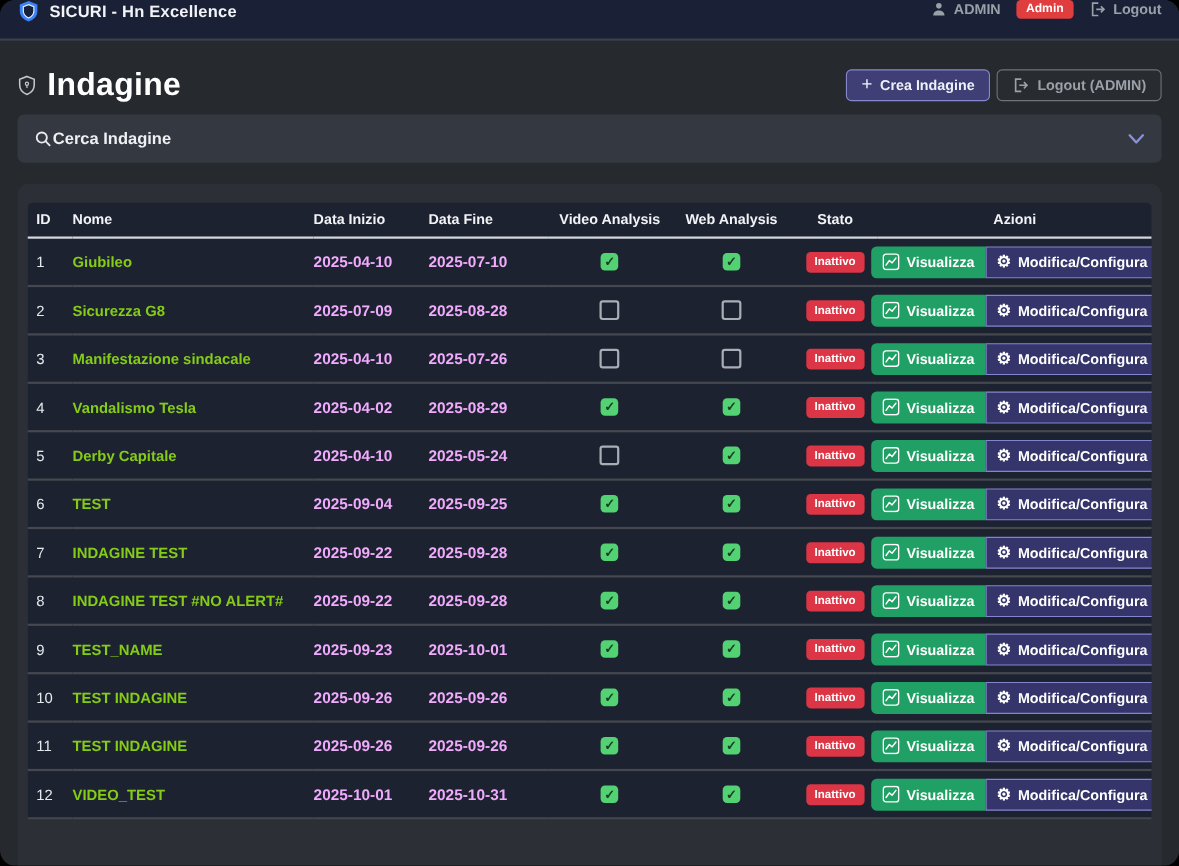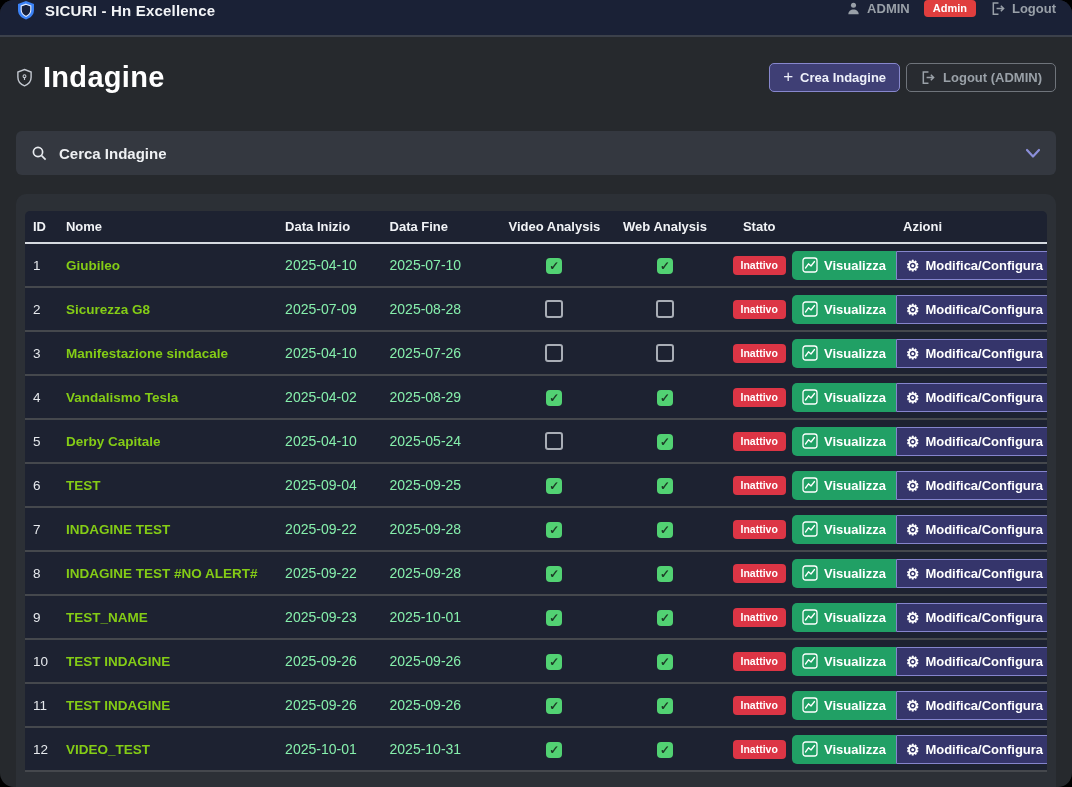--- a/index.html
+++ b/index.html
@@ -23,39 +23,39 @@
   .title-wrap{display:flex;align-items:center;gap:10px;}
   .page-title{margin:0;color:#ffffff;font-size:29px;font-weight:700;letter-spacing:.3px;}
   .head-actions{display:flex;gap:6px;}
   .btn{display:flex;align-items:center;gap:7px;height:29px;padding:0 13px;border-radius:5px;
     font-family:inherit;font-size:13px;font-weight:600;cursor:pointer;box-sizing:border-box;}
   .btn-create{background:#3f3f75;border:1px solid #8787cd;color:#eef0fa;}
   .btn-create .plus{font-size:17px;font-weight:400;line-height:1;margin-top:-2px;}
   .btn-logout{background:#282b30;border:1px solid #6f747b;color:#9aa1a8;}
 
   
-  .search-bar{margin-top:37px;height:44px;background:#343840;border-radius:6px;
-    display:flex;align-items:center;gap:11px;padding:0 15px;box-sizing:border-box;cursor:pointer;}
+  .search-bar{margin-top:10px;height:44px;background:#343840;border-radius:6px;
+    display:flex;align-items:center;padding:0 15px;box-sizing:border-box;cursor:pointer;}
   .search-label{color:#eef0f3;font-size:15px;font-weight:700;flex:1;}
 
   
   .card{margin-top:19px;background:#2c3036;border-radius:10px 10px 0 0;
     padding:9px;height:620px;box-sizing:border-box;}
   .tbl-wrap{border-radius:5px 5px 0 0;overflow:hidden;margin-top:8px;}
   table{width:100%;border-collapse:collapse;background:#1d2231;table-layout:fixed;}
   th{height:31px;color:#f1f3f6;font-size:13px;font-weight:700;text-align:left;
      padding:0;border-bottom:2px solid #d6dae0;}
   th.center,td.center{text-align:center;}
   th.c-id{width:32px;padding-left:8px;}
   td.c-id{padding-left:8px;color:#e6e9ed;font-size:13.5px;}
   th.c-nome{width:214px;}
   td.c-nome{color:#84cc16;font-size:13.5px;font-weight:600;}
   th.c-di{width:102px;}
   th.c-df{width:107px;}
-  td.c-date{color:#86efac;font-size:14px;font-weight:400;margin-top:22px;}
+  td.c-date{color:#f0abfc;font-size:14px;font-weight:700;margin-top:22px;}
   th.c-video{width:108px;}
   th.c-web{width:108px;}
   th.c-stato{width:76px;}
   th.c-azioni{width:243px;text-align:center;}
   tbody tr{border-bottom:2px solid #45484d;}
   td{height:42px;padding:0;}
 
   
   .checkbox{display:inline-block;width:16px;height:16px;border-radius:4px;vertical-align:middle;cursor:pointer;}
   .checkbox.checked{background:#52d273;position:relative;}

